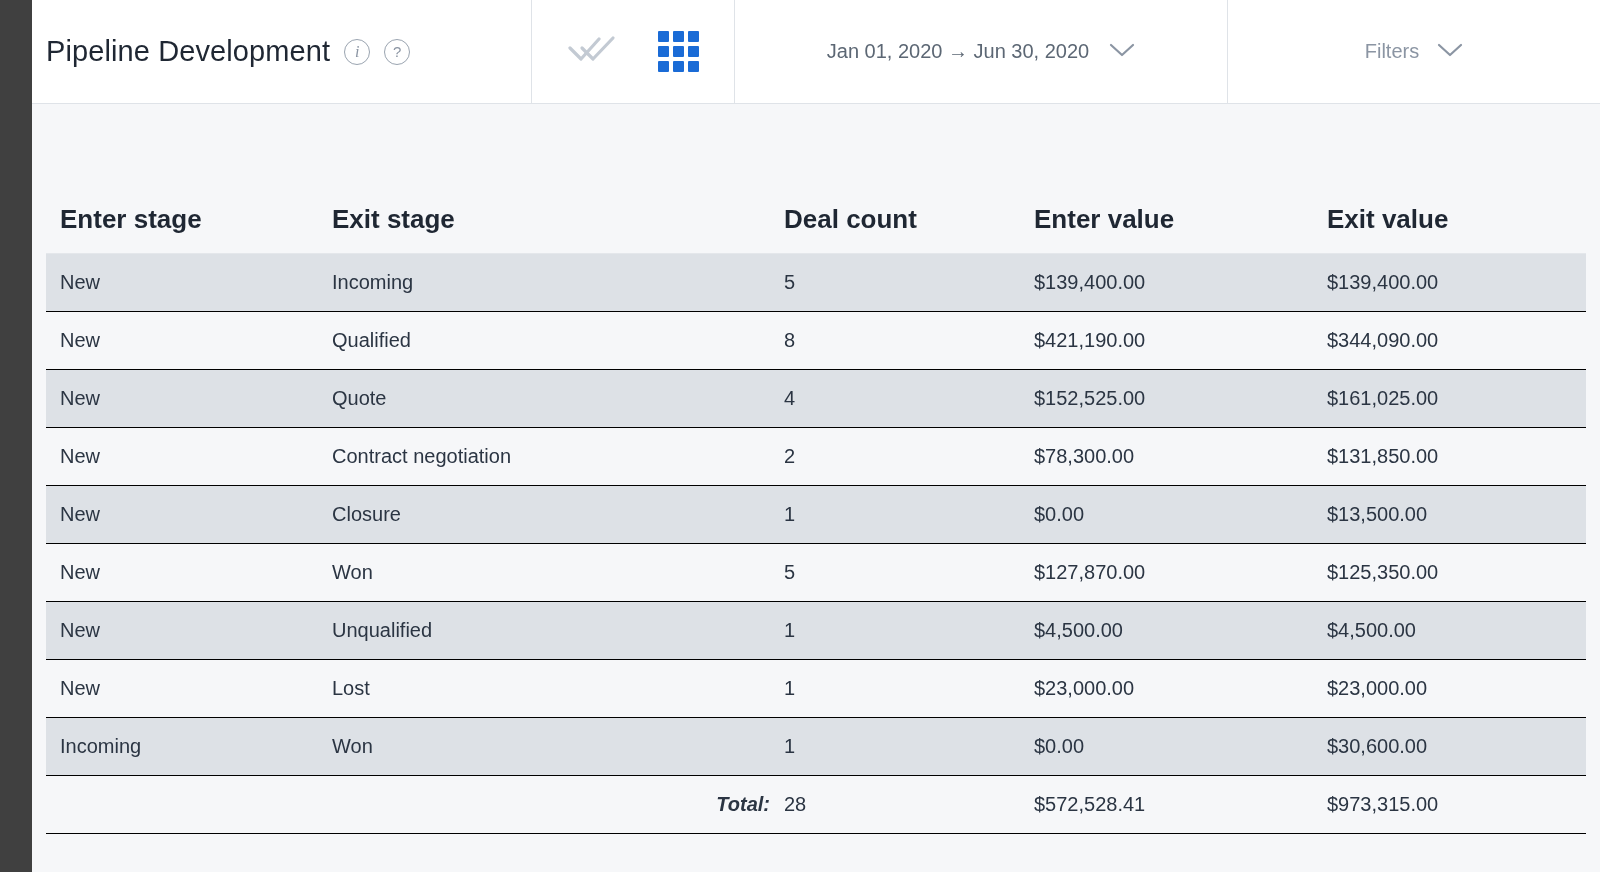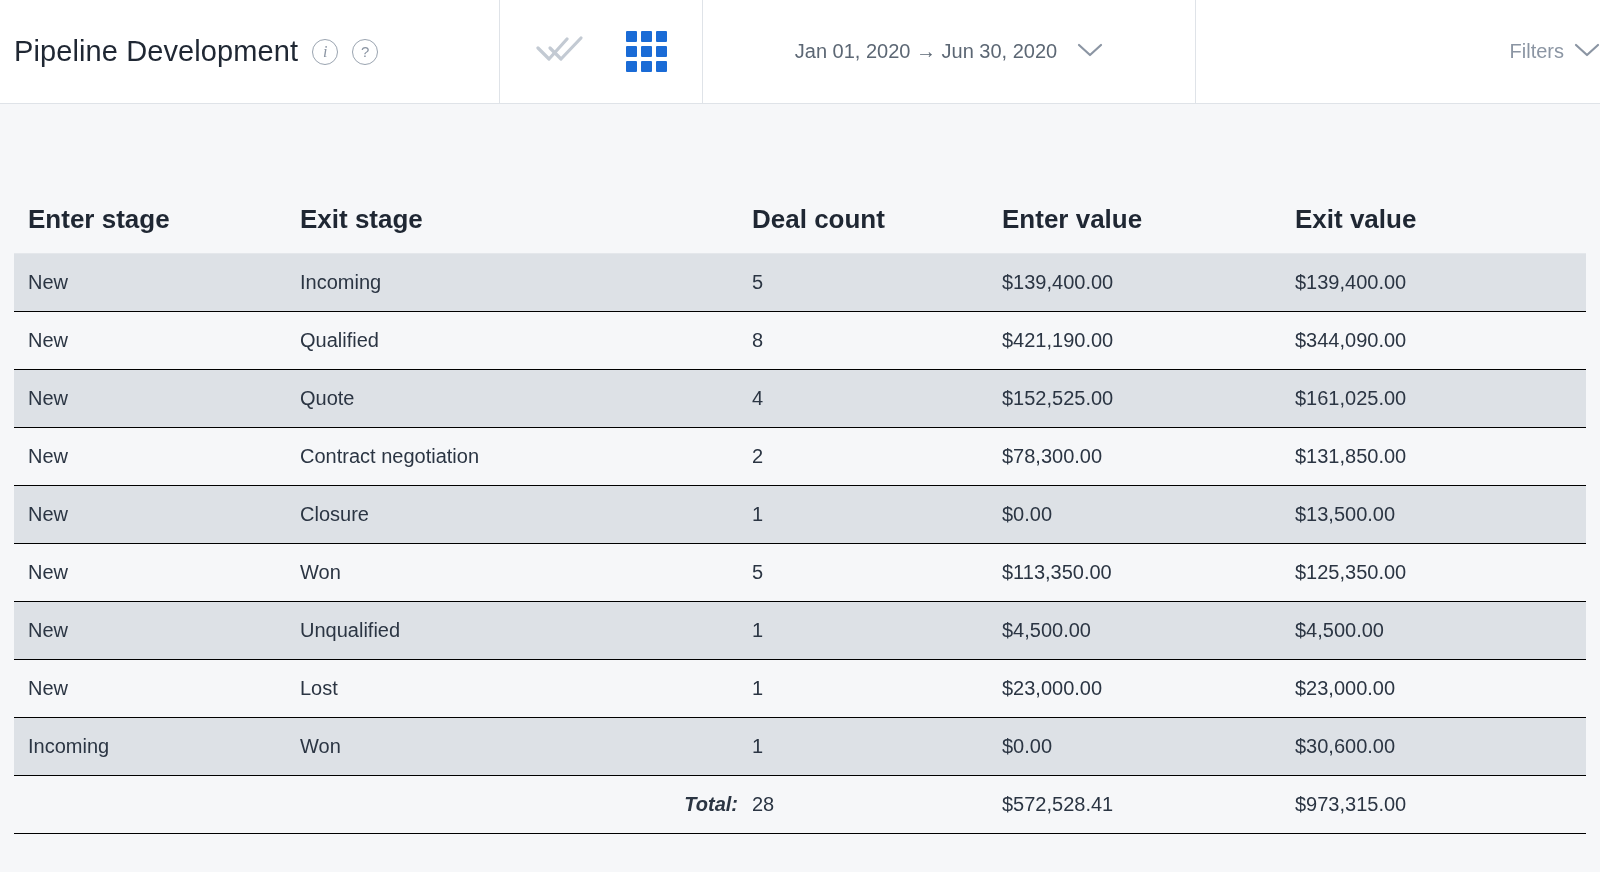--- a/index.html
+++ b/index.html
@@ -11,21 +11,22 @@
     background: #ffffff;
     font-family: "Liberation Sans", sans-serif;
     color: #1f2733;
     overflow: hidden;
   }
 
   .app {
     width: 1600px;
     height: 872px;
     position: relative;
-    background: #86efac;
+    background: #404040;
+    padding-left: 32px;
   }
 
   
   .topbar {
     display: flex;
     align-items: stretch;
     height: 104px;
     background: #ffffff;
     border-bottom: 1px solid #dfe3e8;
   }
@@ -101,22 +102,22 @@
     cursor: pointer;
   }
   .date-text {
     font-size: 20px;
     color: #5c6774;
     white-space: nowrap;
   }
 
   .tb-filters {
     flex: 1;
-    justify-content: flex-end;
-    gap: 10px;
+    justify-content: center;
+    gap: 18px;
     border-right: none;
     cursor: pointer;
   }
   .filters-text {
     font-size: 20px;
     color: #8b95a3;
   }
 
   
   .content {
@@ -281,21 +282,21 @@
           <td>Closure</td>
           <td>1</td>
           <td>$0.00</td>
           <td>$13,500.00</td>
         </tr>
 
         <tr class="even">
           <td>New</td>
           <td>Won</td>
           <td>5</td>
-          <td>$113,350.00</td>
+          <td>$127,870.00</td>
           <td>$125,350.00</td>
         </tr>
 
         <tr class="odd">
           <td>New</td>
           <td>Unqualified</td>
           <td>1</td>
           <td>$4,500.00</td>
           <td>$4,500.00</td>
         </tr>

